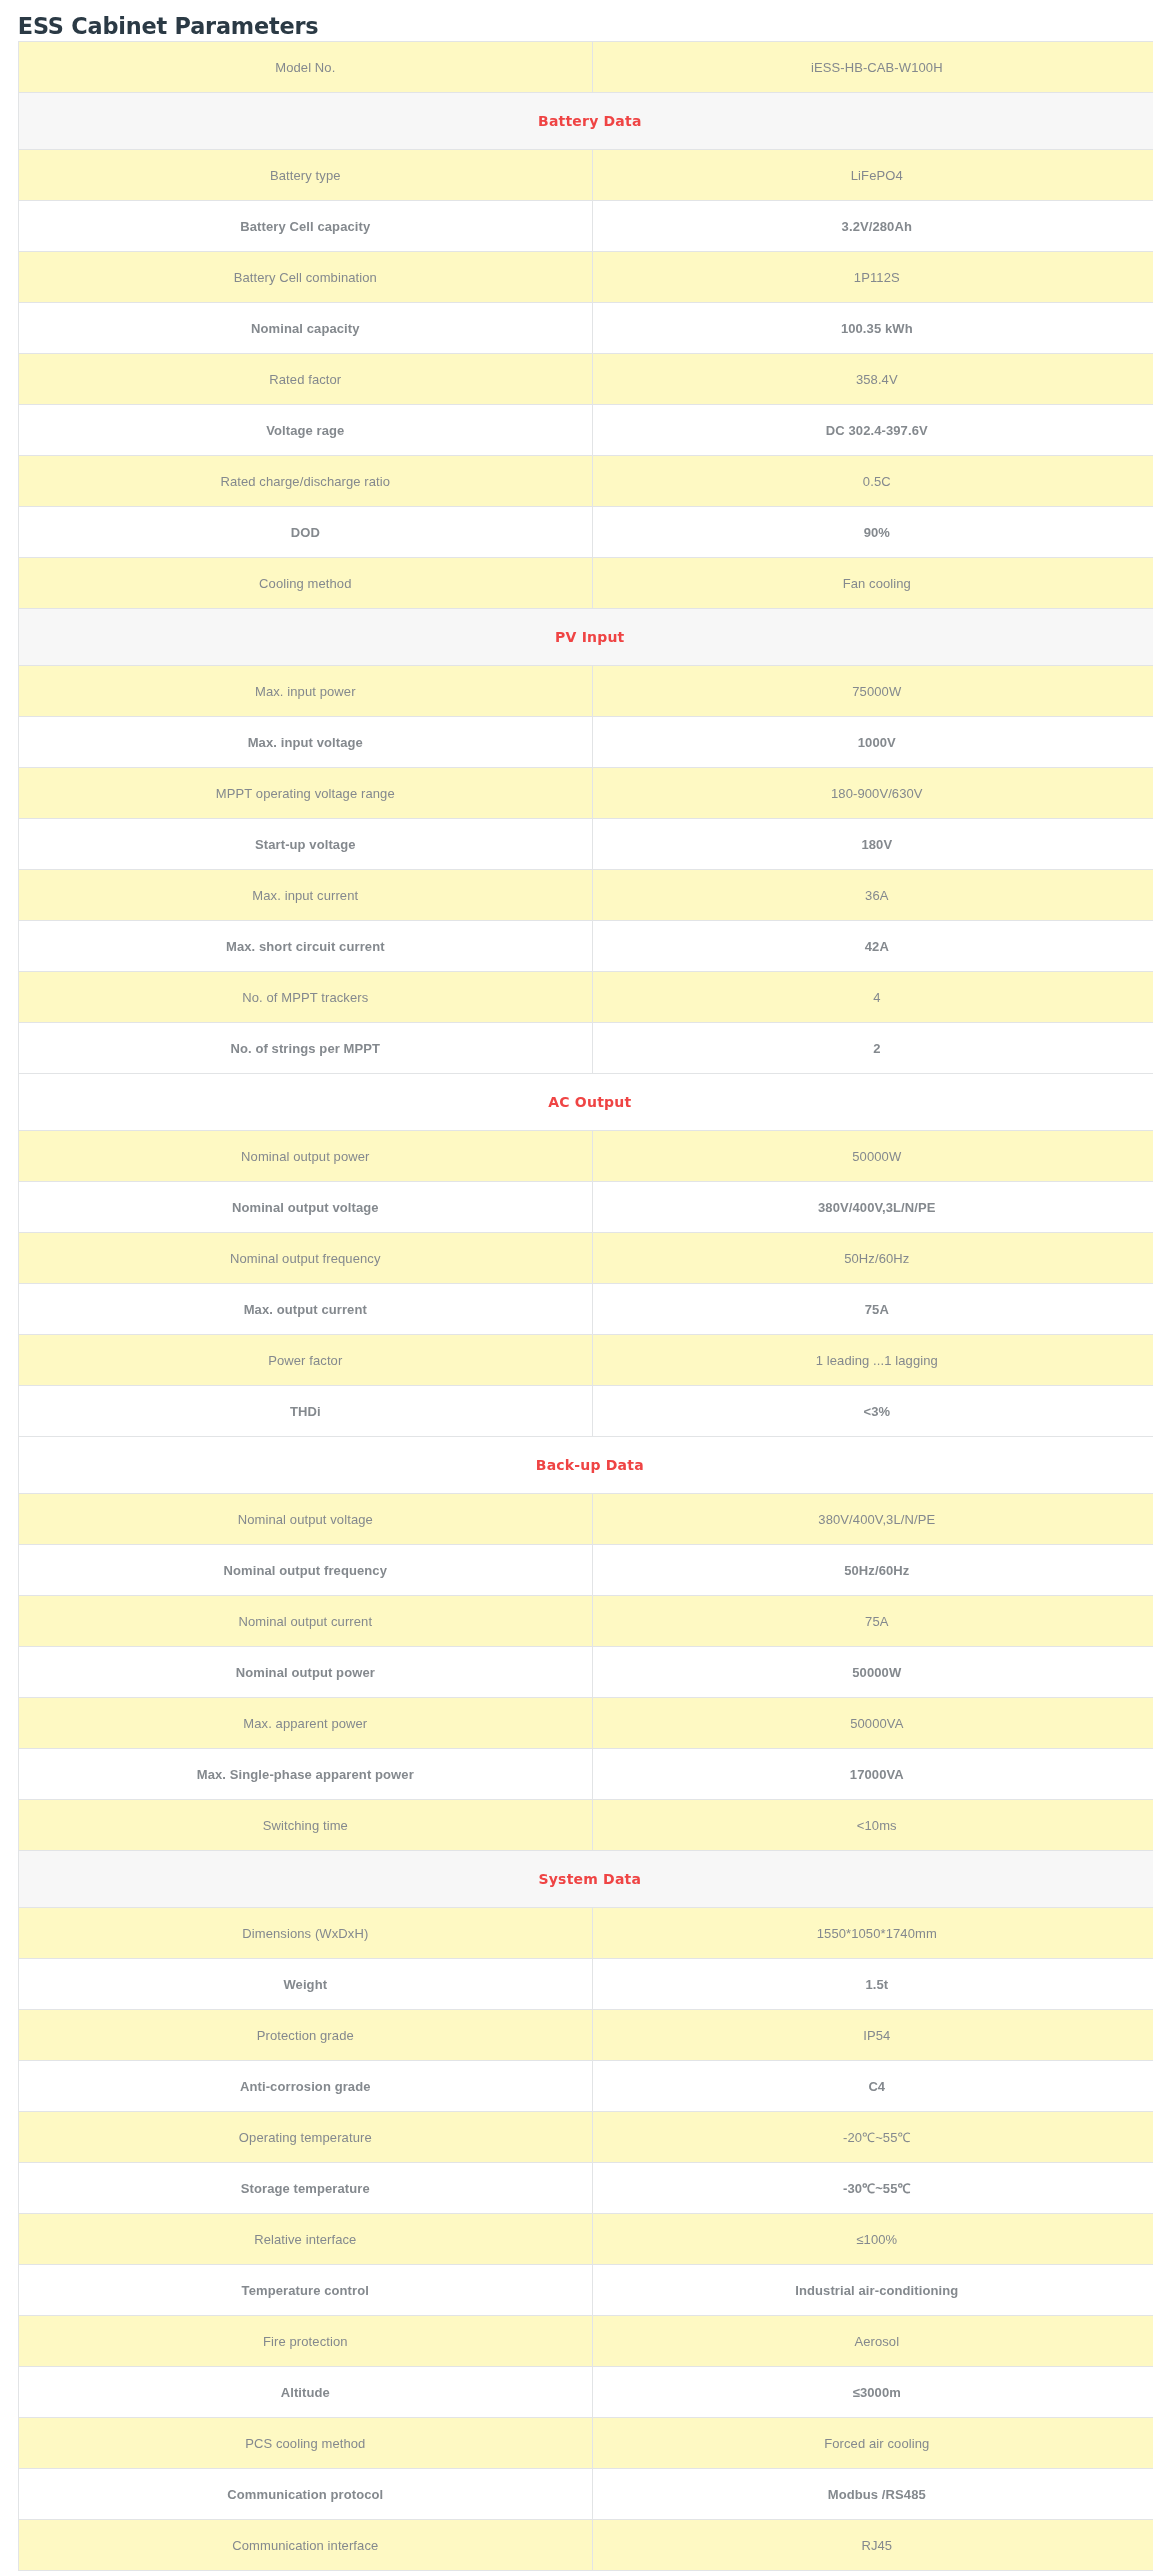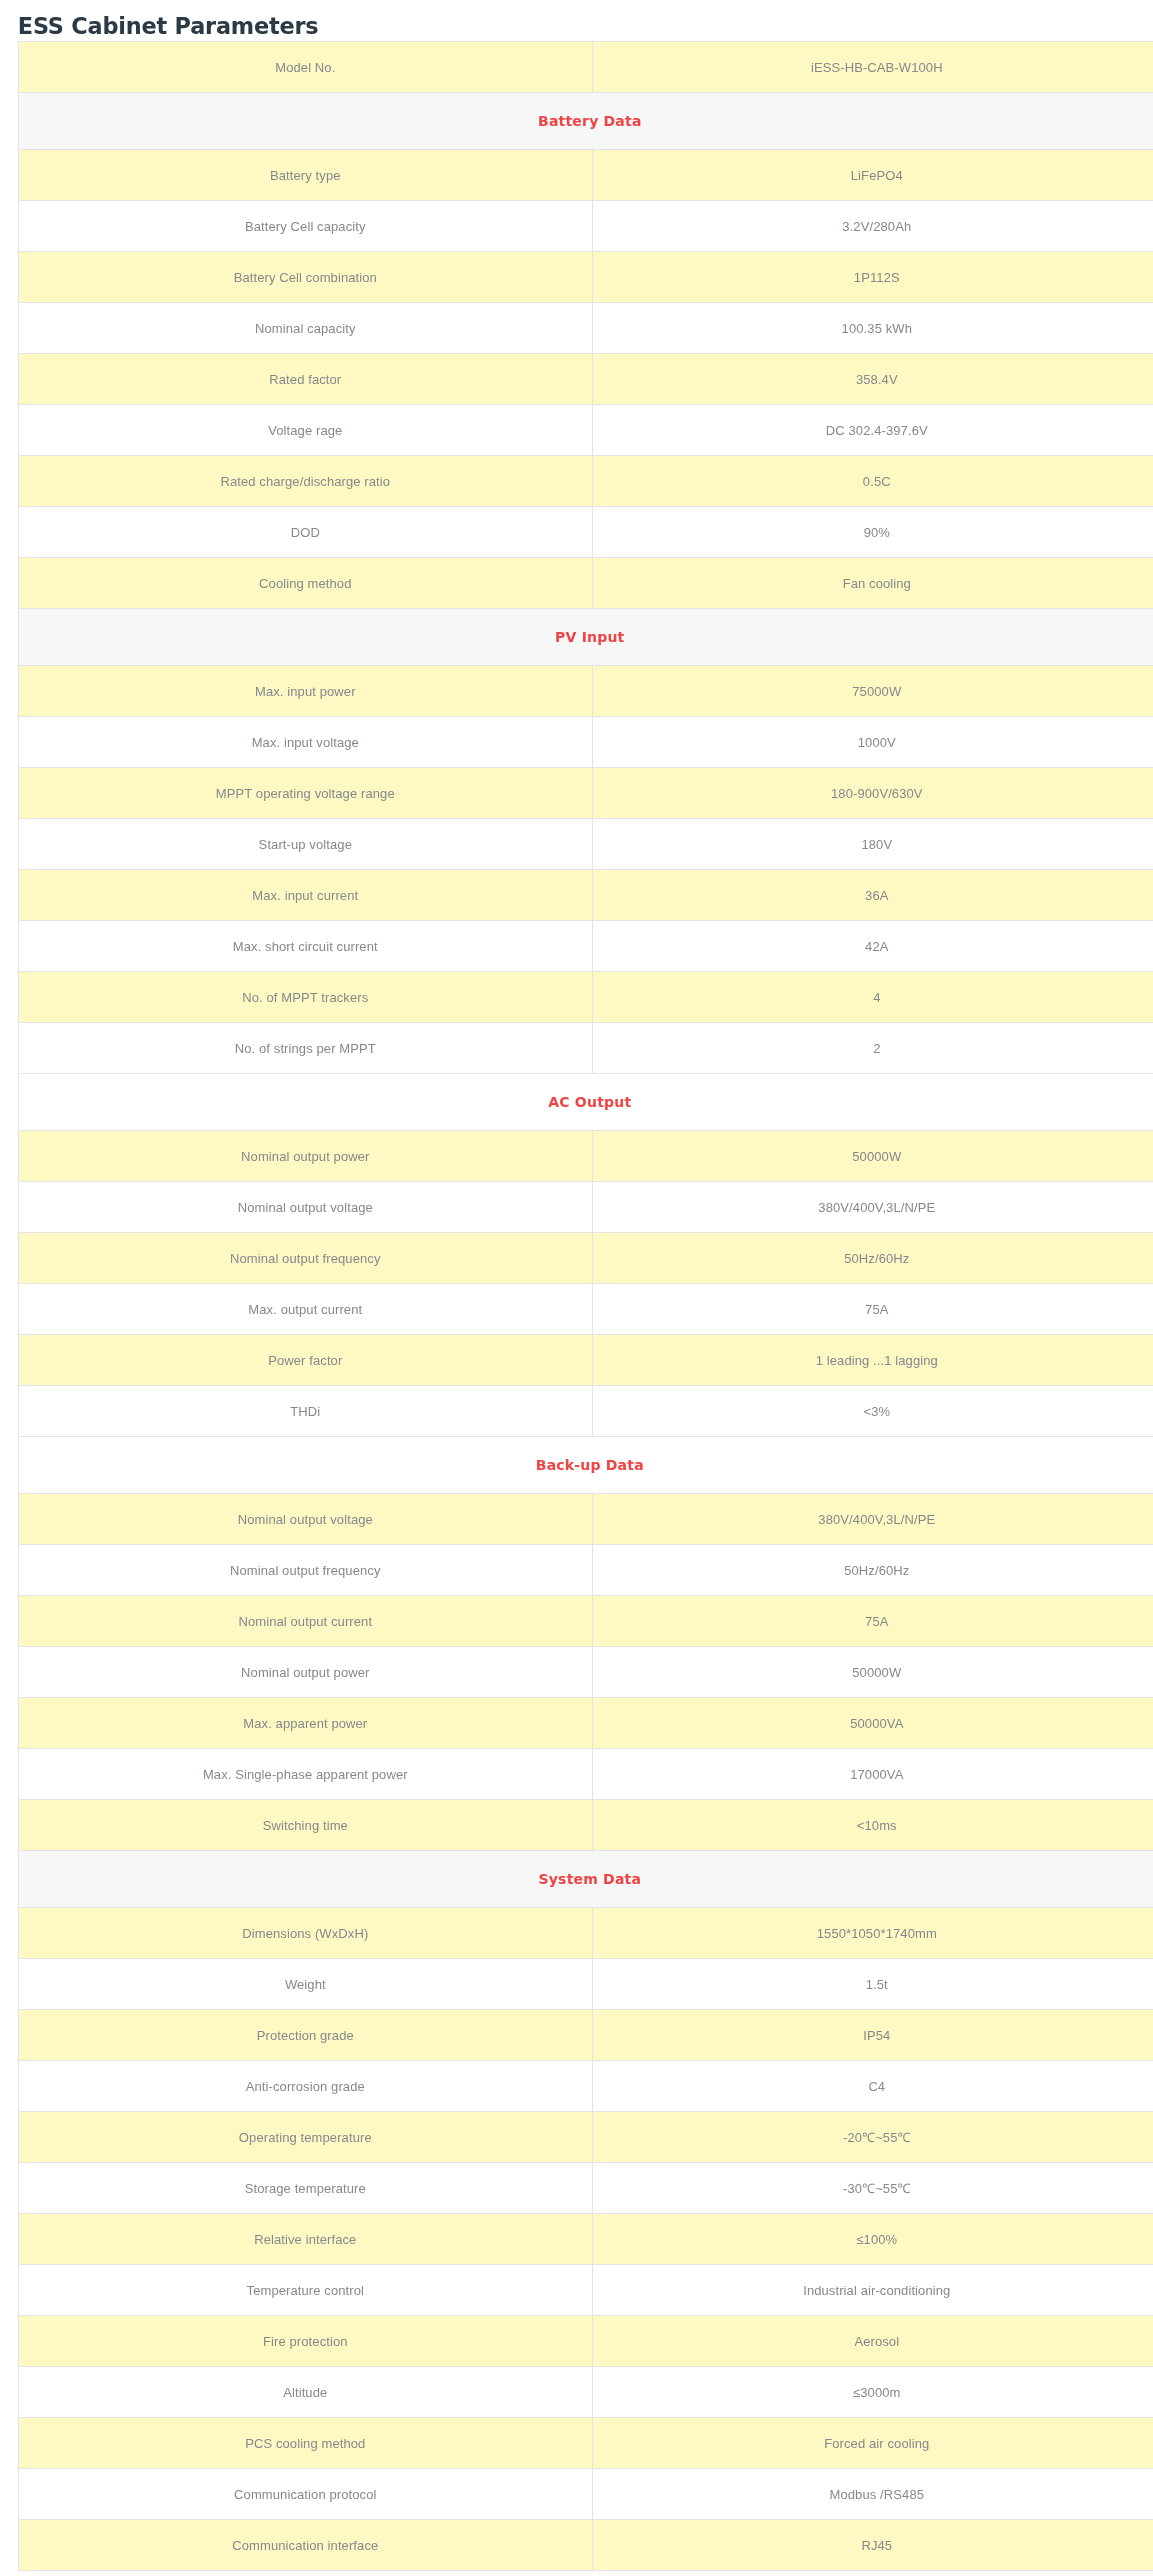--- a/index.html
+++ b/index.html
@@ -48,21 +48,21 @@
     height: 51px;
     vertical-align: middle;
     text-align: center;
     font-size: 13px;
     color: #84898e;
     font-weight: 400;
     letter-spacing: 0.1px;
   }
 
   .spec-table tr.row-odd td { background: #fef9c3; }
-  .spec-table tr.row-even td { background: #ffffff; }
+  .spec-table tr.row-even td { background: #ffffff; font-weight: bold; }
 
   .spec-table td.col-label { width: 574px; }
   .spec-table td.col-value { width: 569px; }
 
   .spec-table tr.section-row td {
     font-weight: 700;
     color: #ef4444;
     font-size: 14px;
     letter-spacing: 0.2px;
     height: 57px;

